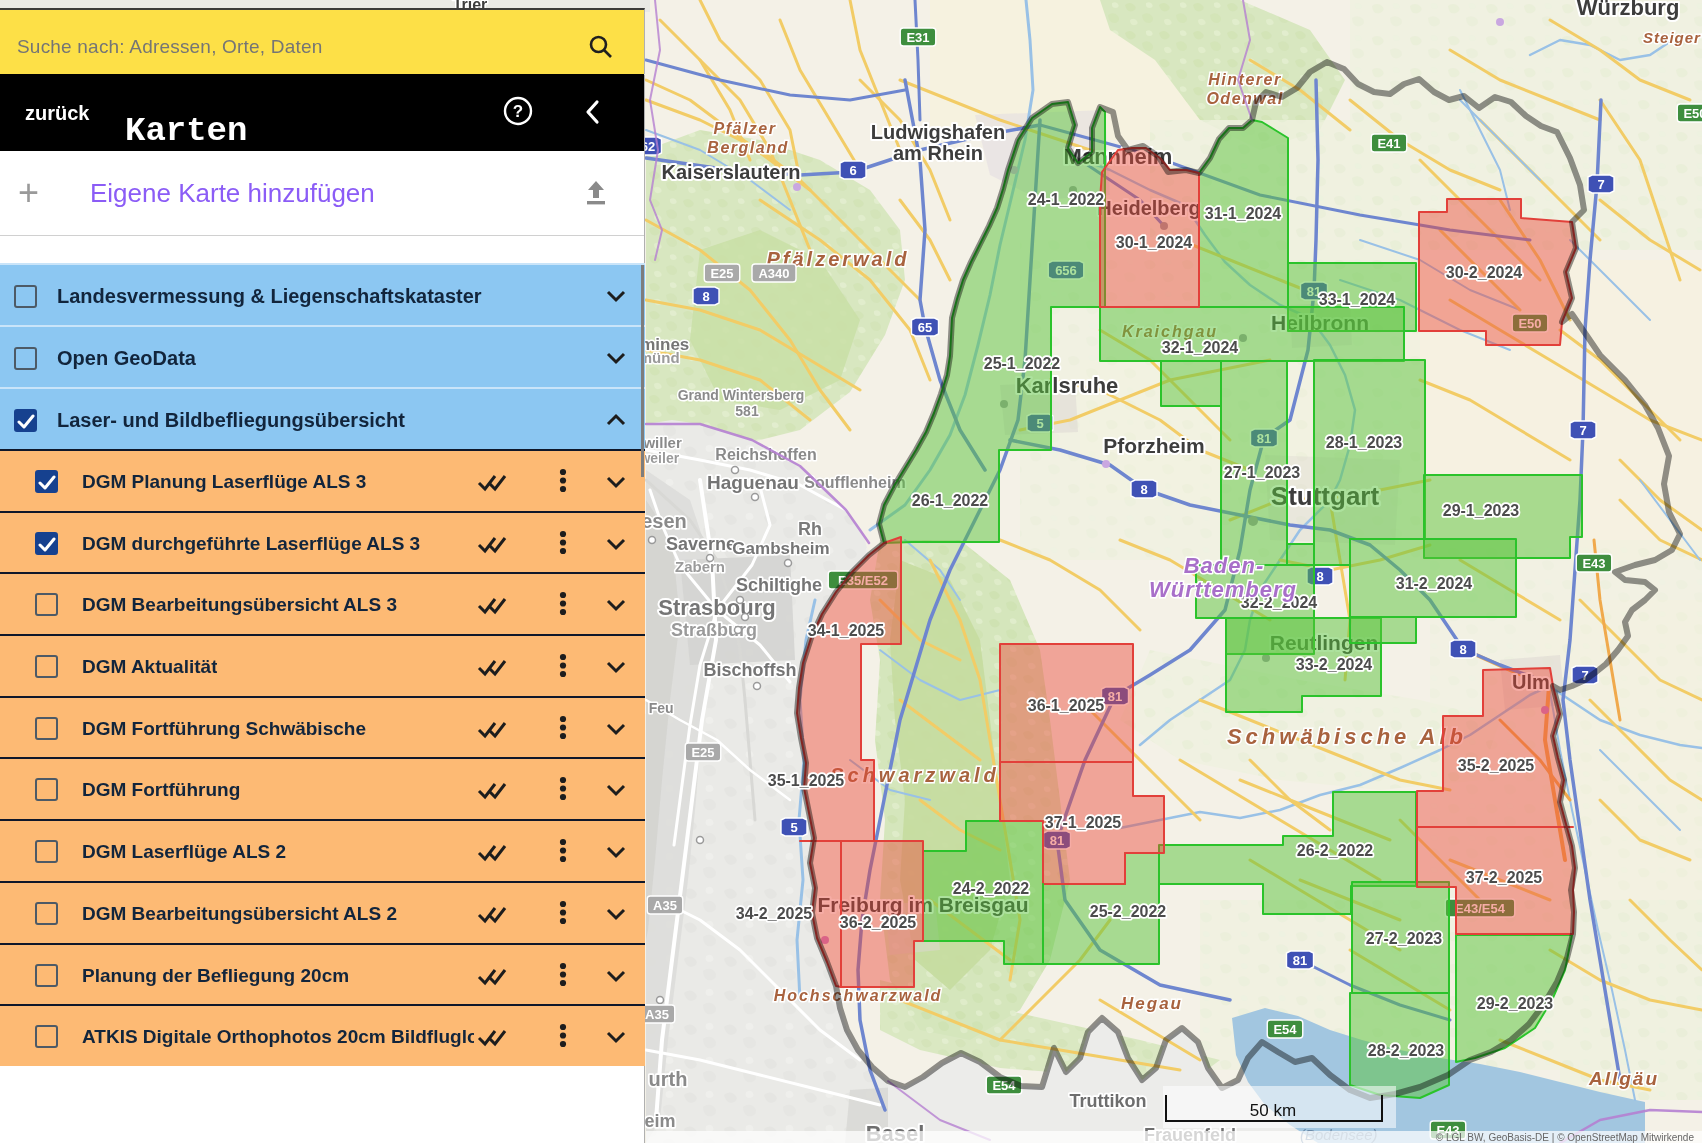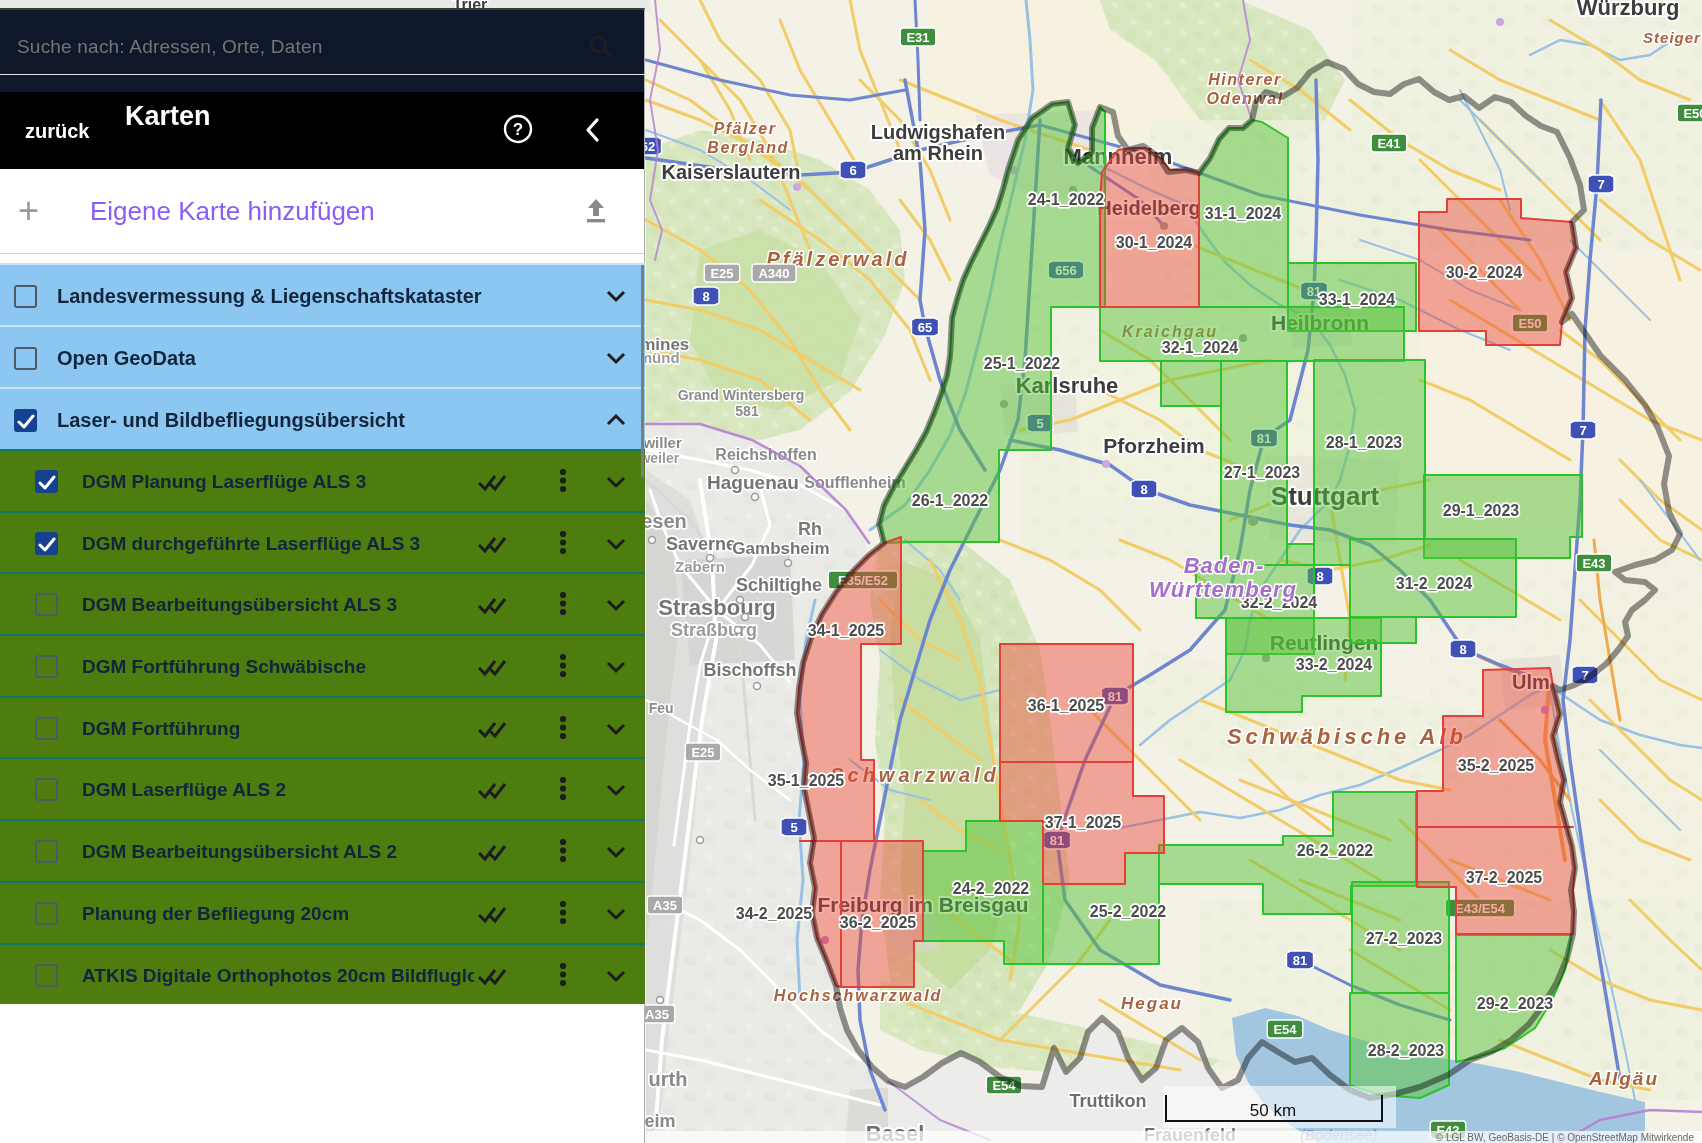--- a/index.html
+++ b/index.html
@@ -1,35 +1,35 @@
 <!DOCTYPE html>
 <html><head>
 <meta charset="utf-8">
 <style>
   * { margin:0; padding:0; box-sizing:border-box; }
   html,body { width:1702px; height:1143px; overflow:hidden; font-family:"Liberation Sans", sans-serif; }
   #stage { position:relative; width:1702px; height:1143px; background:#f2efe6; }
   #map { position:absolute; left:0; top:0; }
   
   #sidebar { position:absolute; left:0; top:8px; width:645px; height:1135px; background:#fff; border-top:2px solid #3a3a3a; border-right:1px solid #b0b0b0; z-index:10; }
-  #search { position:relative; height:82px; background:#0f172a; }
+  #search { position:relative; height:64px; background:#fde047; }
   #search .ph { position:absolute; left:17px; top:26px; font-size:19px; color:#757575; letter-spacing:0.2px; }
   #search svg { position:absolute; right:30px; top:24px; }
   #bluebar { position:relative; height:77px; background:#000000; color:#fff; }
   #bluebar .zur { position:absolute; left:25px; top:28px; font-size:20px; font-weight:bold; }
-  #bluebar .kar { position:absolute; left:125px; top:9px; font-size:27px; font-weight:bold; }
+  #bluebar .kar { position:absolute; left:125px; top:38px; font-size:34px; font-weight:bold;font-family:Liberation Mono, monospace; }
   #bluebar .help { position:absolute; left:501px; top:20px; }
   #bluebar .chev { position:absolute; left:583px; top:25px; }
   #addrow { position:relative; height:85px; background:#fff; border-bottom:1px solid #d0d0d0; }
   #addrow .plus { position:absolute; left:18px; top:26px; font-size:36px; font-weight:300; color:#9a9a9a; line-height:32px;}
   #addrow .txt { position:absolute; left:90px; top:27px; font-size:26px; color:#8b5cf6; }
   #addrow svg { position:absolute; left:583px; top:28px; }
   #rows { position:absolute; top:253px; left:0; width:645px; }
   .grow { position:relative; height:62px; background:#8cc7f2; border-top:2px solid #c9e4f9; }
-  .srow { position:relative; height:61.7px; background:#4d7c0f; border-top:2px solid #0f766e; }
+  .srow { position:relative; height:61.7px; background:#fdba74; border-top:2px solid #0f172a; }
   .cb { position:absolute; width:23px; height:23px; border:2px solid #4d5a66; border-radius:3px; top:20px; }
   .grow .cb { left:14px; }
   .srow .cb { left:35px; top:19px; }
   .cb.on { background:#16418f; border-color:#16418f; }
   .cb.on svg { position:absolute; left:1px; top:2px; }
   .glabel { position:absolute; left:57px; top:20px; font-size:20px; font-weight:bold; color:#12253c; }
   .slabel { position:absolute; left:82px; top:20px; font-size:19px; font-weight:bold; color:#12253c; max-width:392px; white-space:nowrap; overflow:hidden; }
   .ic-dd { position:absolute; left:477px; top:21px; }
   .ic-dots { position:absolute; left:559px; top:17px; }
   .ic-chev { position:absolute; left:606px; top:24px; }
@@ -528,20 +528,36 @@
               <circle cx="4" cy="4" r="3.1" fill="#1d1d1d"></circle>
               <circle cx="4" cy="12.5" r="3.1" fill="#1d1d1d"></circle>
               <circle cx="4" cy="21" r="3.1" fill="#1d1d1d"></circle>
             </svg></span>
           <span class="ic-chev"><svg width="20" height="14" viewBox="0 0 20 14">
               <polyline points="2,3 10,11 18,3" fill="none" stroke="#1d1d1d" stroke-width="3" stroke-linecap="butt" stroke-linejoin="miter"></polyline>
             </svg></span>
         </div>
         <div class="srow">
           <span class="cb"></span>
+          <span class="slabel">DGM Aktualität</span>
+          <span class="ic-dd"><svg width="32" height="21" viewBox="0 0 32 21">
+              <polyline points="2,11 8,17 18,4" fill="none" stroke="#1d1d1d" stroke-width="3" stroke-linecap="butt" stroke-linejoin="miter"></polyline>
+              <polyline points="12,11 18,17 28,4" fill="none" stroke="#1d1d1d" stroke-width="3" stroke-linecap="butt" stroke-linejoin="miter"></polyline>
+            </svg></span>
+          <span class="ic-dots"><svg width="8" height="26" viewBox="0 0 8 26">
+              <circle cx="4" cy="4" r="3.1" fill="#1d1d1d"></circle>
+              <circle cx="4" cy="12.5" r="3.1" fill="#1d1d1d"></circle>
+              <circle cx="4" cy="21" r="3.1" fill="#1d1d1d"></circle>
+            </svg></span>
+          <span class="ic-chev"><svg width="20" height="14" viewBox="0 0 20 14">
+              <polyline points="2,3 10,11 18,3" fill="none" stroke="#1d1d1d" stroke-width="3" stroke-linecap="butt" stroke-linejoin="miter"></polyline>
+            </svg></span>
+        </div>
+        <div class="srow">
+          <span class="cb"></span>
           <span class="slabel">DGM Fortführung Schwäbische</span>
           <span class="ic-dd"><svg width="32" height="21" viewBox="0 0 32 21">
               <polyline points="2,11 8,17 18,4" fill="none" stroke="#1d1d1d" stroke-width="3" stroke-linecap="butt" stroke-linejoin="miter"></polyline>
               <polyline points="12,11 18,17 28,4" fill="none" stroke="#1d1d1d" stroke-width="3" stroke-linecap="butt" stroke-linejoin="miter"></polyline>
             </svg></span>
           <span class="ic-dots"><svg width="8" height="26" viewBox="0 0 8 26">
               <circle cx="4" cy="4" r="3.1" fill="#1d1d1d"></circle>
               <circle cx="4" cy="12.5" r="3.1" fill="#1d1d1d"></circle>
               <circle cx="4" cy="21" r="3.1" fill="#1d1d1d"></circle>
             </svg></span>

